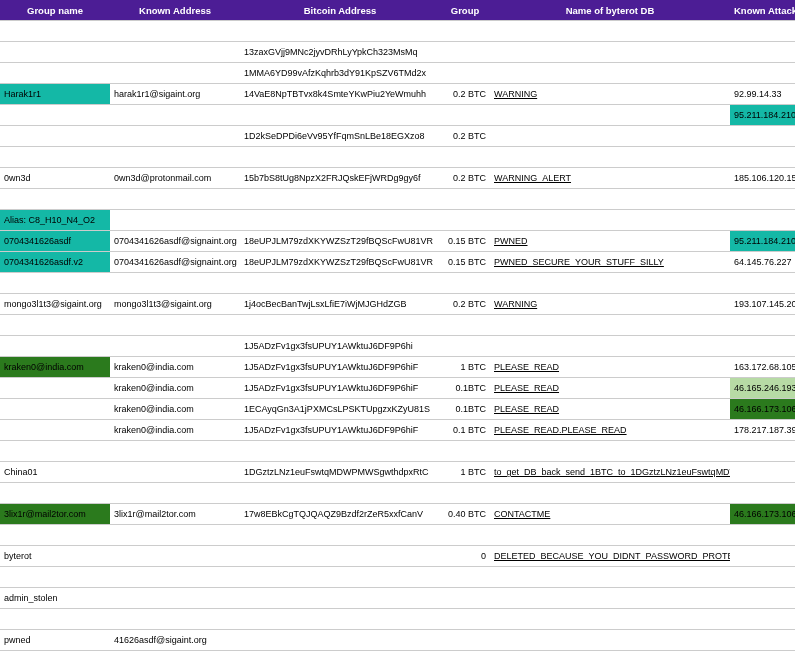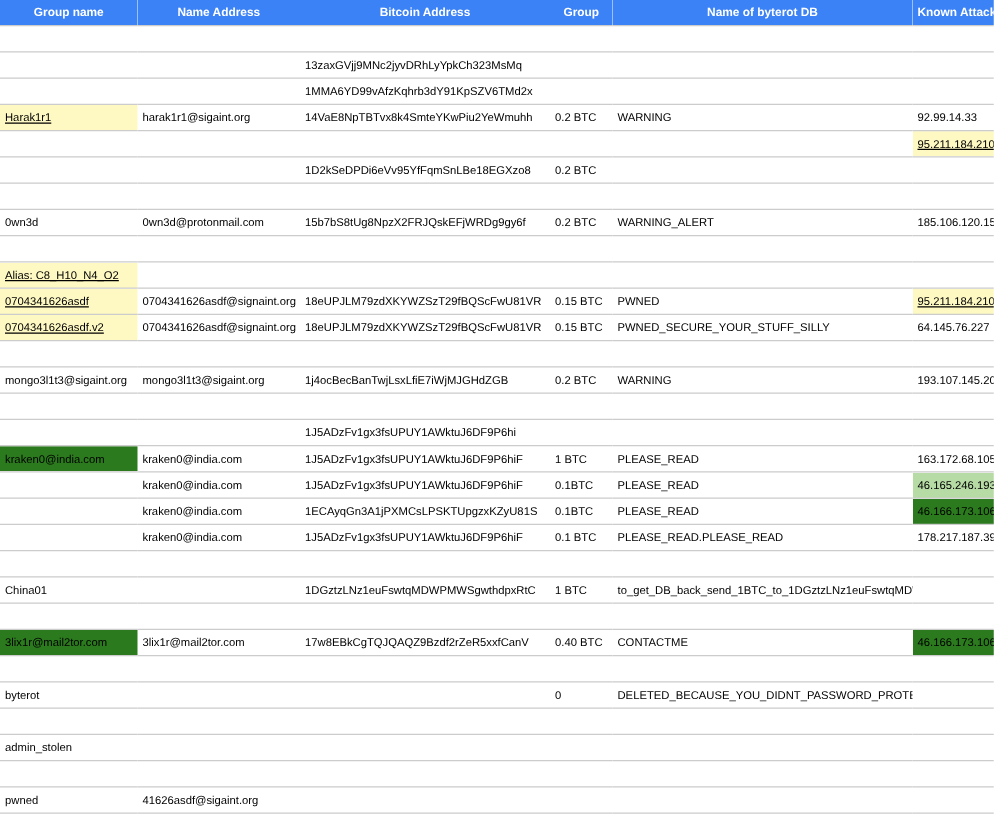--- a/index.html
+++ b/index.html
@@ -22,54 +22,54 @@
   th, td {
     padding: 2px 4px;
     height: 16px;
     border-bottom: 1px solid #ccc;
     overflow: hidden;
     white-space: nowrap;
     text-overflow: clip;
     vertical-align: middle;
   }
   thead th {
-    background: #3b82f6;
+    background: #4c1d95;
     color: #fff;
     font-weight: bold;
     text-align: center;
     font-size: 9.5px;
   }
   .col-group  { width: 110px; }
   .col-email  { width: 130px; }
   .col-btc    { width: 200px; }
-  .col-ransom { width: 50px; }
-  .col-db     { width: 240px; }
+  .col-ransom { width: 50px; text-align: right; }
+  .col-db     { width: 240px; text-decoration: underline; }
   .col-ip     { width: 95px; }
 
-  .hl-purple { background: #fef9c3; color: #000; text-decoration: underline; }
+  .hl-purple { background: #14b8a6; color: #000; }
   .hl-dgreen { background: #2b7a1d; color: #000; }
   .hl-lgreen { background: #b7dba5; color: #000; }
 </style>
 </head>
 <body>
 
 <div class="page">
 <table>
   <colgroup>
     <col class="col-group">
         <col class="col-email">
         <col class="col-btc">
     <col class="col-ransom">
         <col class="col-db">
         <col class="col-ip">
   </colgroup>
   <thead>
     <tr>
       <th>Group name</th>
-      <th>Name Address</th>
+      <th>Known Address</th>
       <th>Bitcoin Address</th>
       <th>Group</th>
       <th>Name of byterot DB</th>
       <th>Known Attacker IPs</th>
 
     </tr>
   </thead>
   <tbody id="tbody">
         <tr>
           <td class="col-group"></td>

